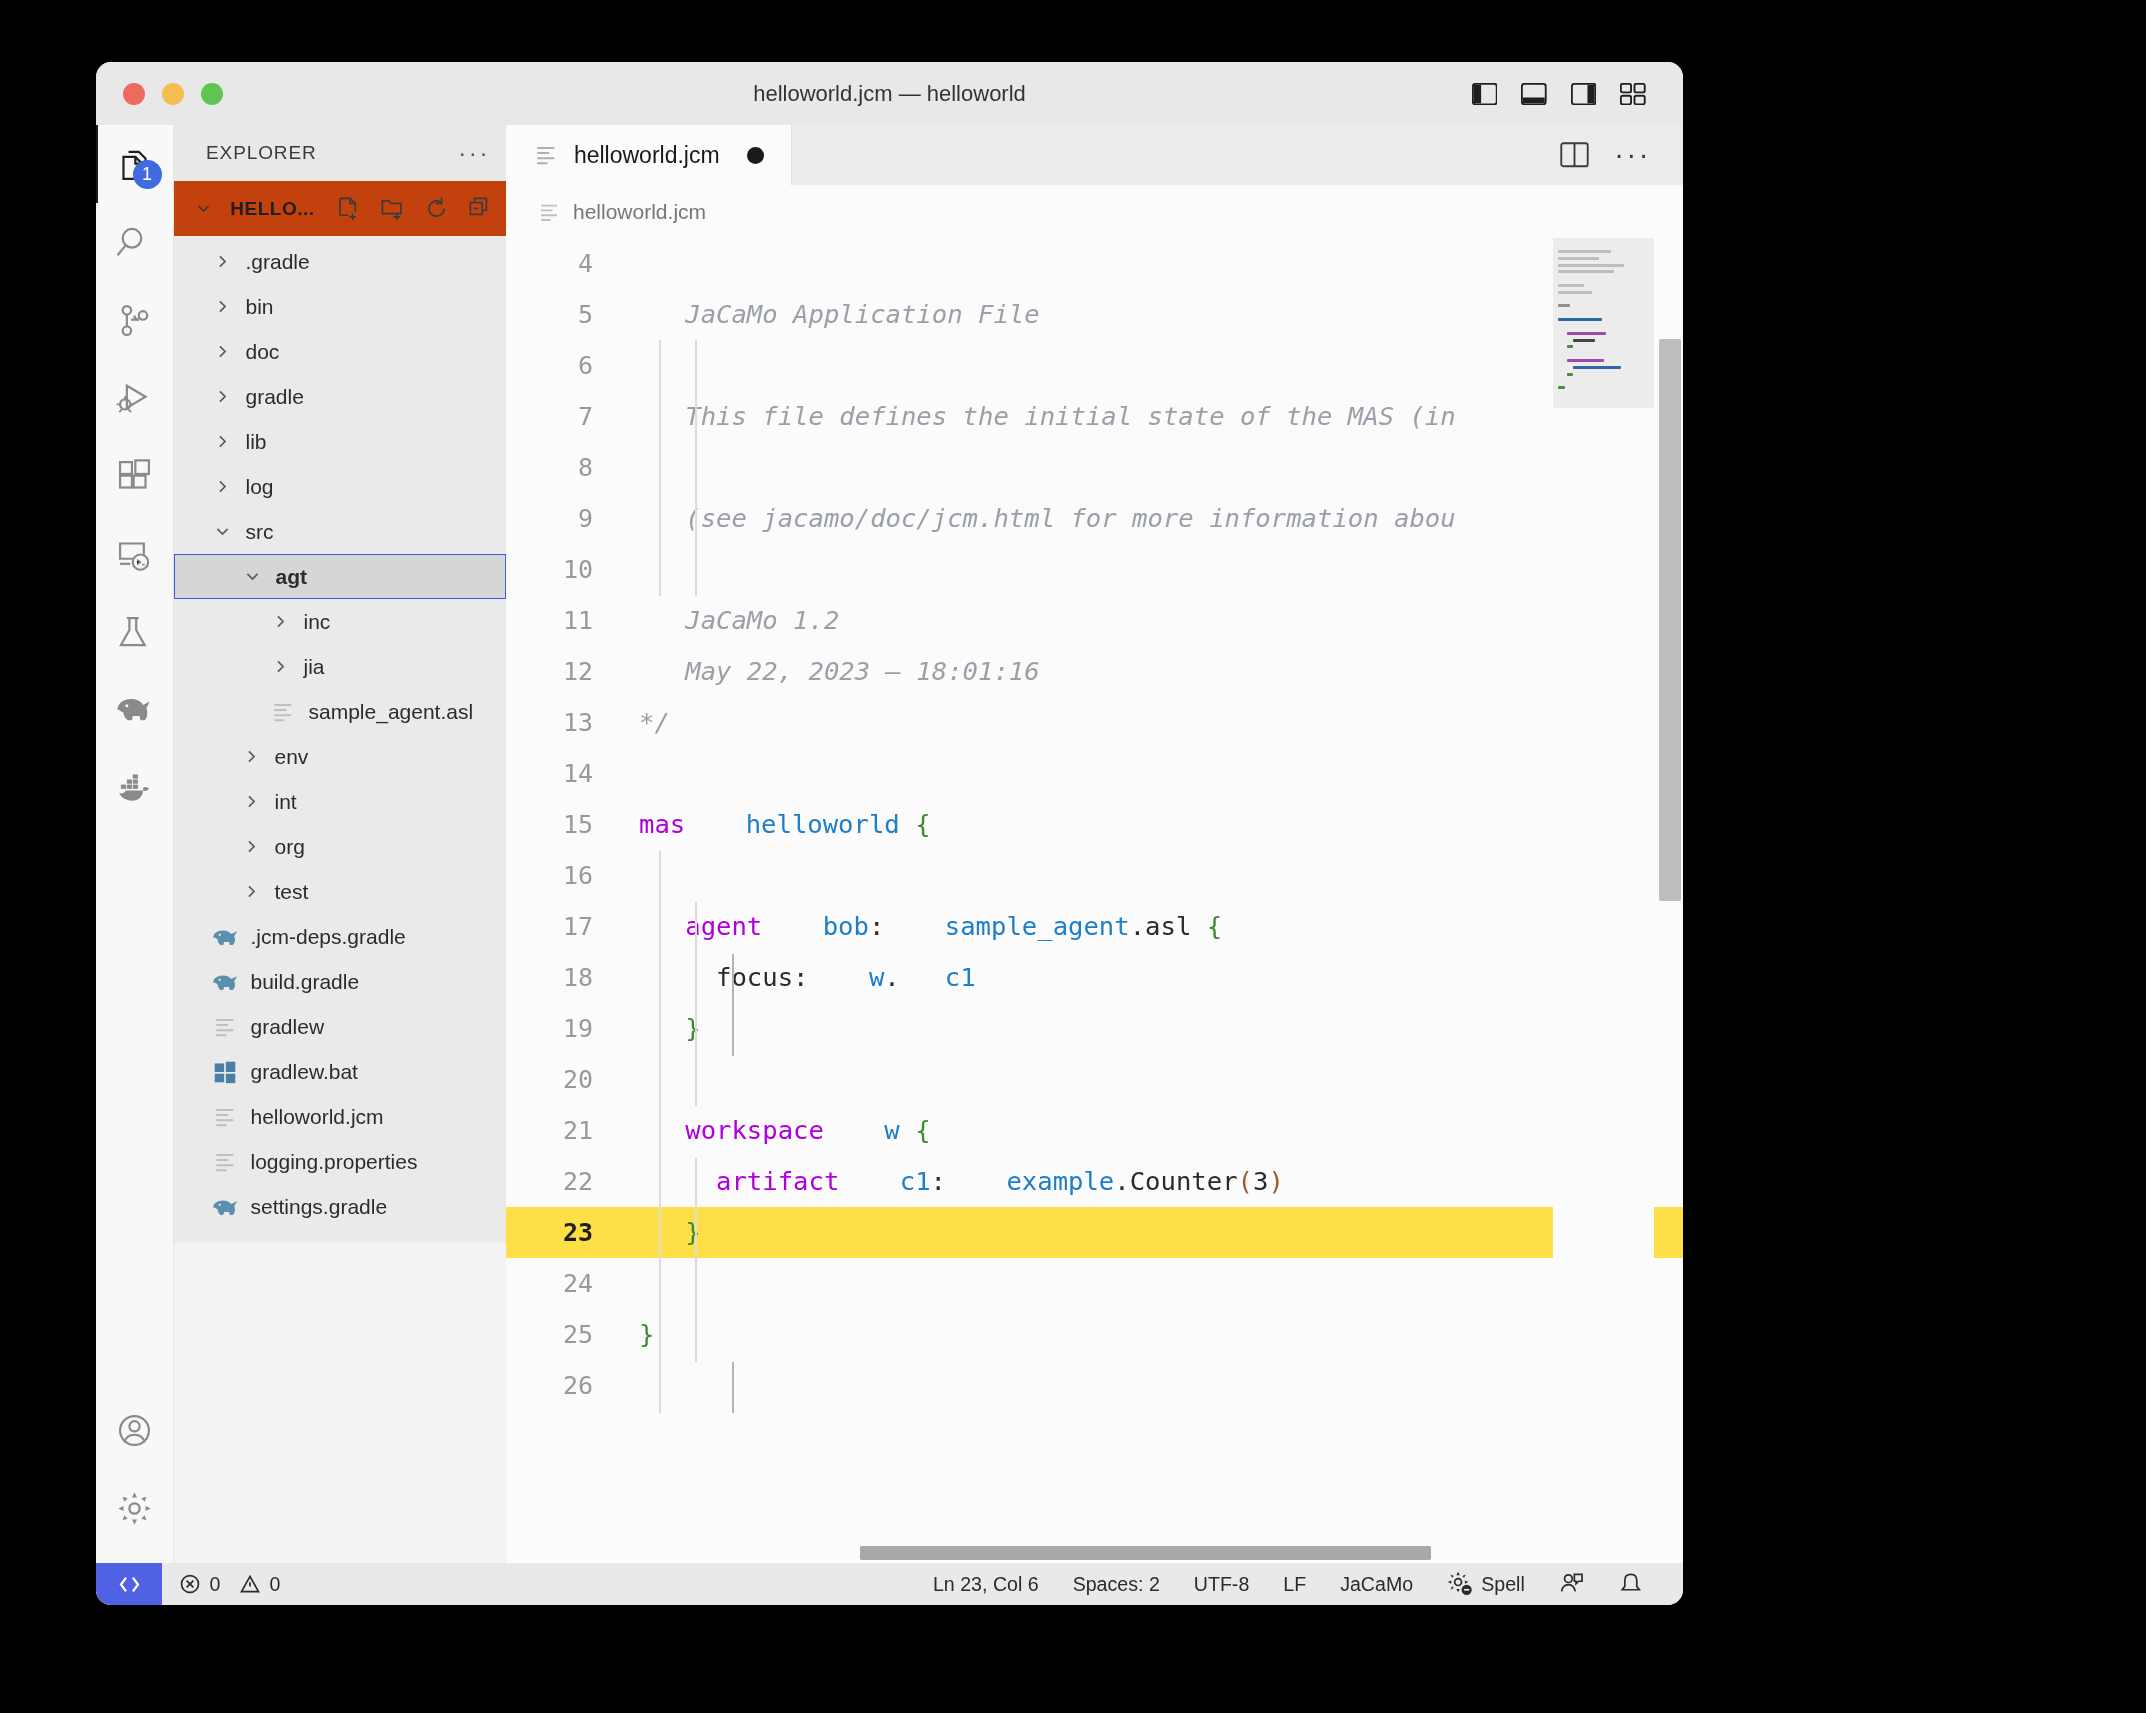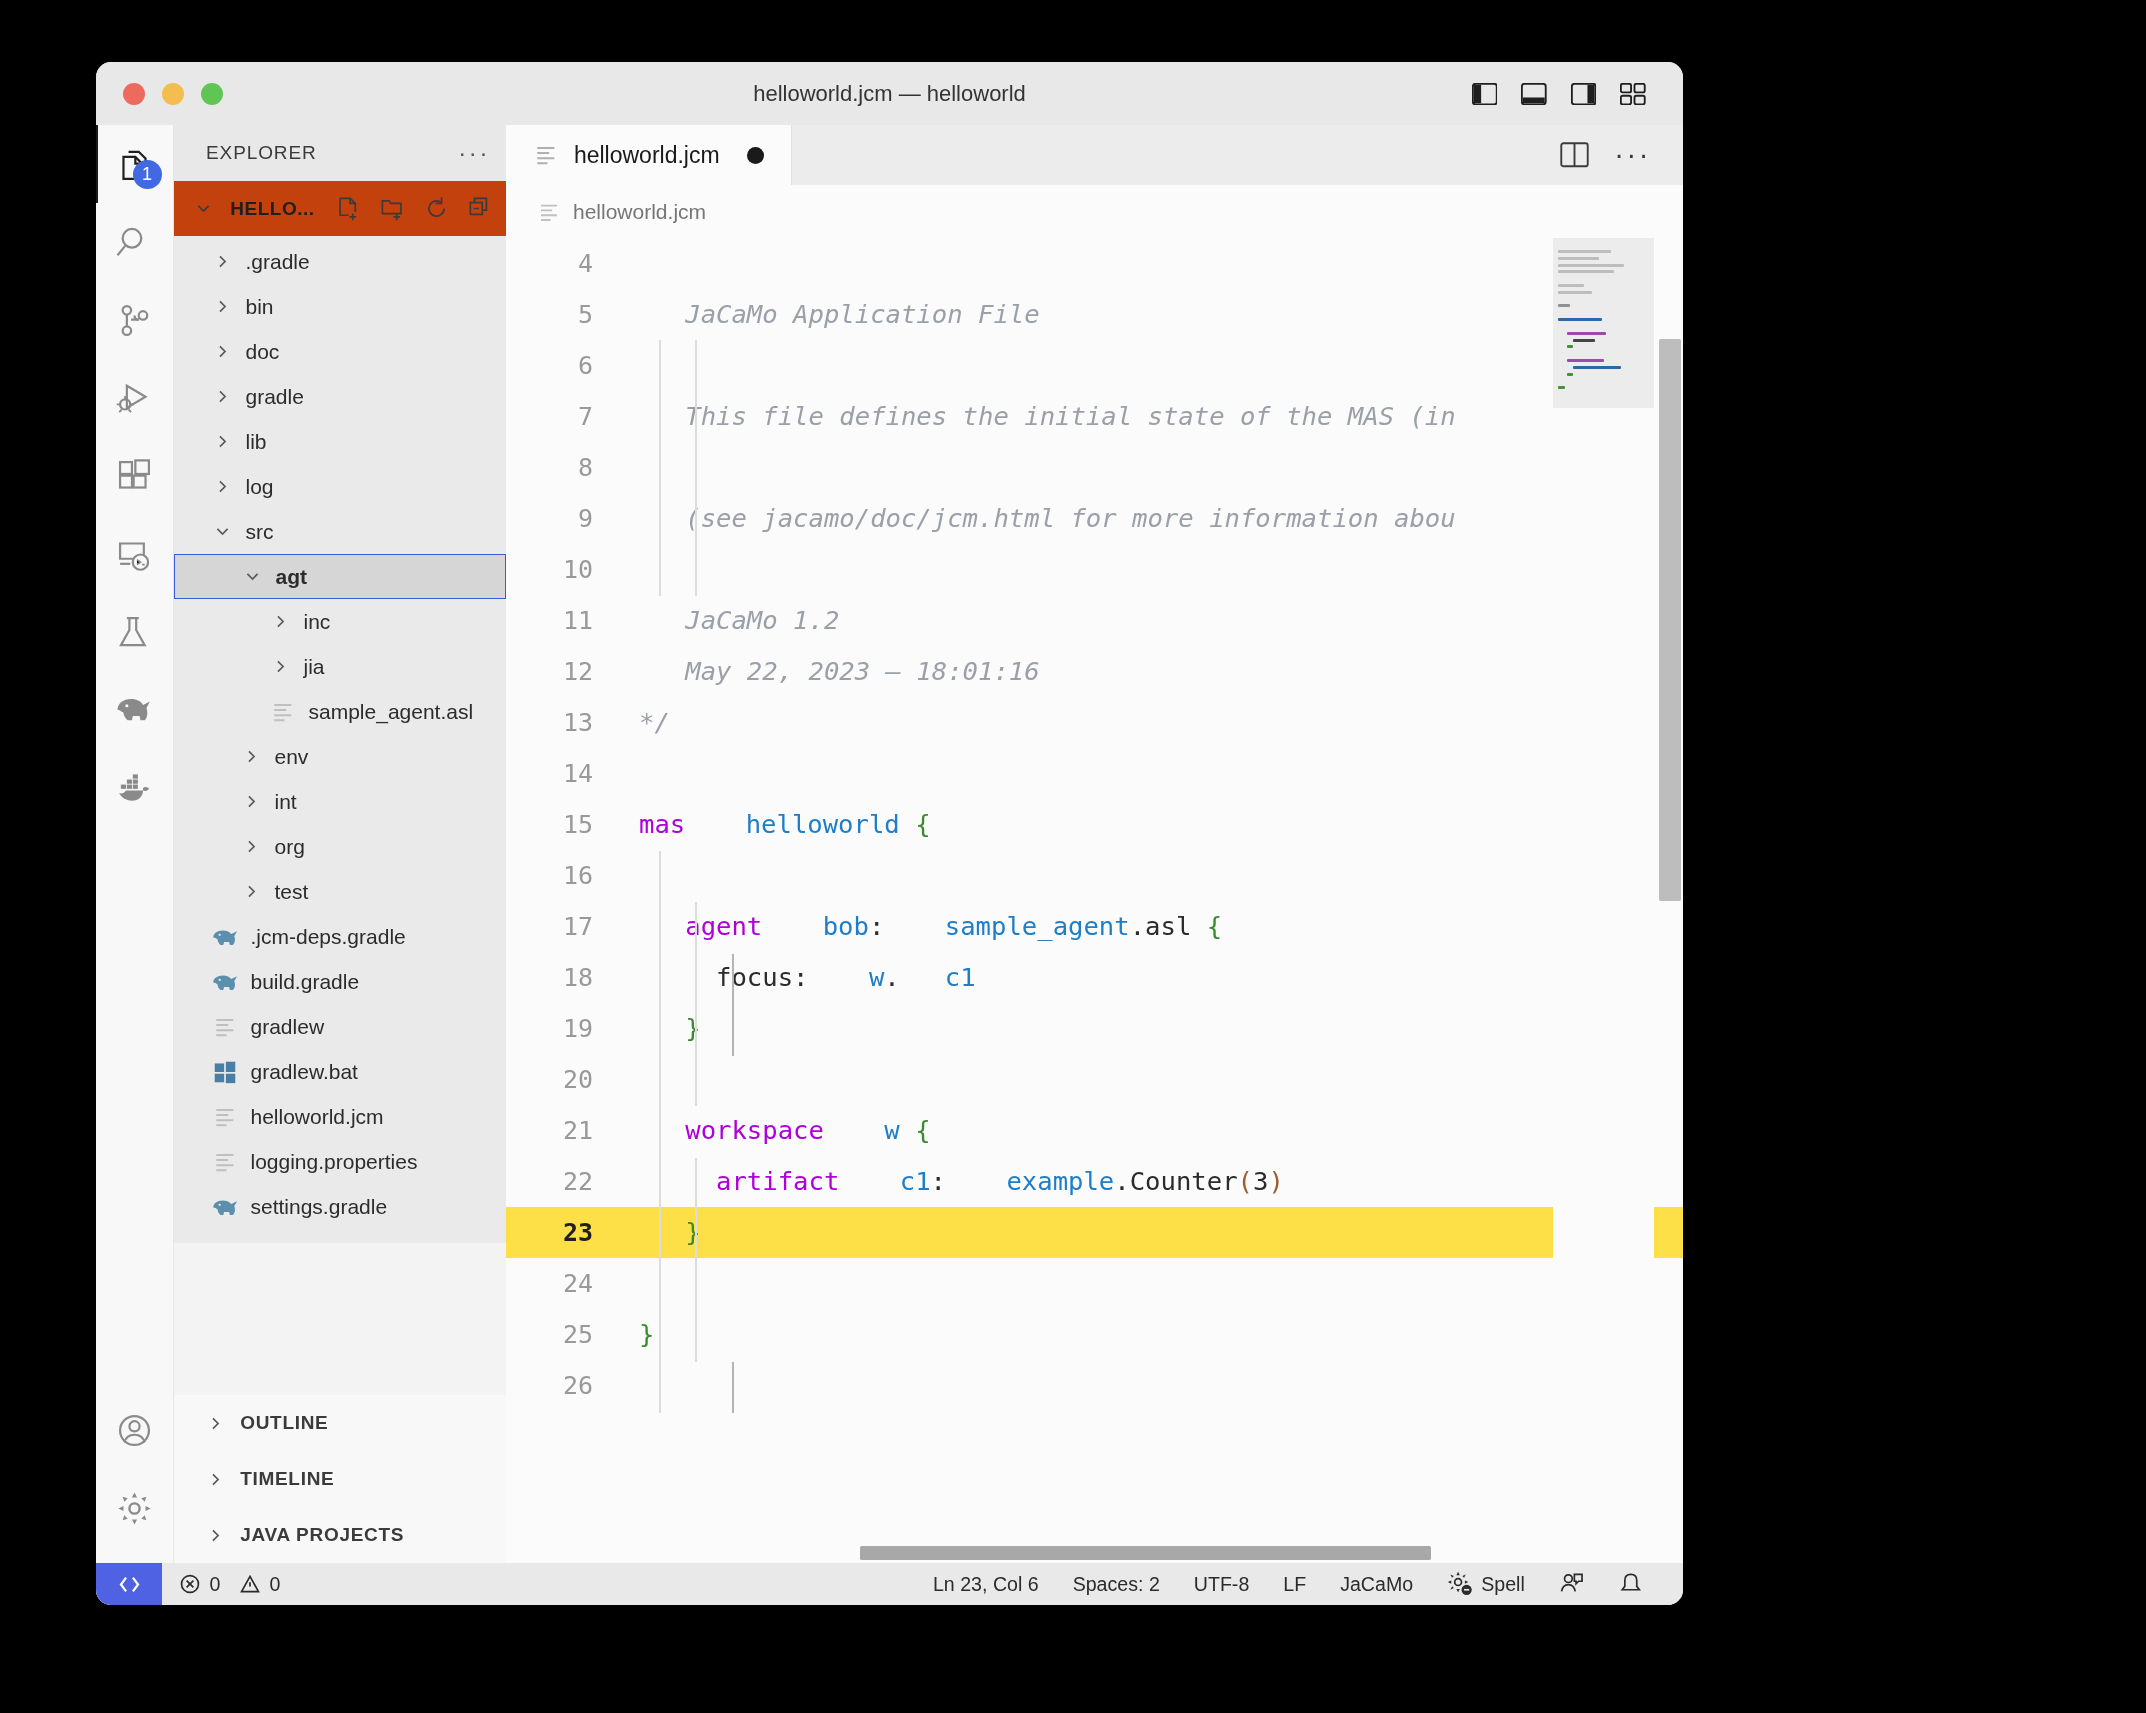--- a/index.html
+++ b/index.html
@@ -546,46 +546,20 @@
             <span class="ficon">
               <svg width="29" height="24" viewBox="0 0 40 32">
                 <path d="M3 17c0-6 6-10 13-10 6 0 10 2 12 5l8-4-4 7c1 2 1 3 1 5 0 3-1 5-3 7h-4l-1-4h-7l-1 4h-4c-2-2-4-5-4-8-2-1-5-3-6-2z" fill="#5c8ead"></path>
                 <circle cx="12" cy="13" r="1.6" fill="#eaeaea"></circle>
               </svg>
             </span>
             <span class="tlabel">settings.gradle</span>
           </div>
         </div>
 
-      <div id="panels">
-          <div class="panel-row">
-            <span class="chev">
-              <svg viewBox="0 0 20 20">
-                <path d="M7 4l6 6-6 6" fill="none" stroke="#5a5a5a" stroke-width="2"></path>
-              </svg>
-            </span>
-            <span>OUTLINE</span>
-          </div>
-          <div class="panel-row">
-            <span class="chev">
-              <svg viewBox="0 0 20 20">
-                <path d="M7 4l6 6-6 6" fill="none" stroke="#5a5a5a" stroke-width="2"></path>
-              </svg>
-            </span>
-            <span>TIMELINE</span>
-          </div>
-          <div class="panel-row">
-            <span class="chev">
-              <svg viewBox="0 0 20 20">
-                <path d="M7 4l6 6-6 6" fill="none" stroke="#5a5a5a" stroke-width="2"></path>
-              </svg>
-            </span>
-            <span>JAVA PROJECTS</span>
-          </div>
-        </div>
     </div>
 
     <div id="editor">
 
       <div id="tabbar">
         <div class="tab">
           <span>
             <svg width="25.6" height="25.6" viewBox="0 0 30 30">
                 <path d="M5 7h20M5 13h14M5 19h20M5 25h12" stroke="#b0b0b0" stroke-width="2.4"></path>
               </svg>

